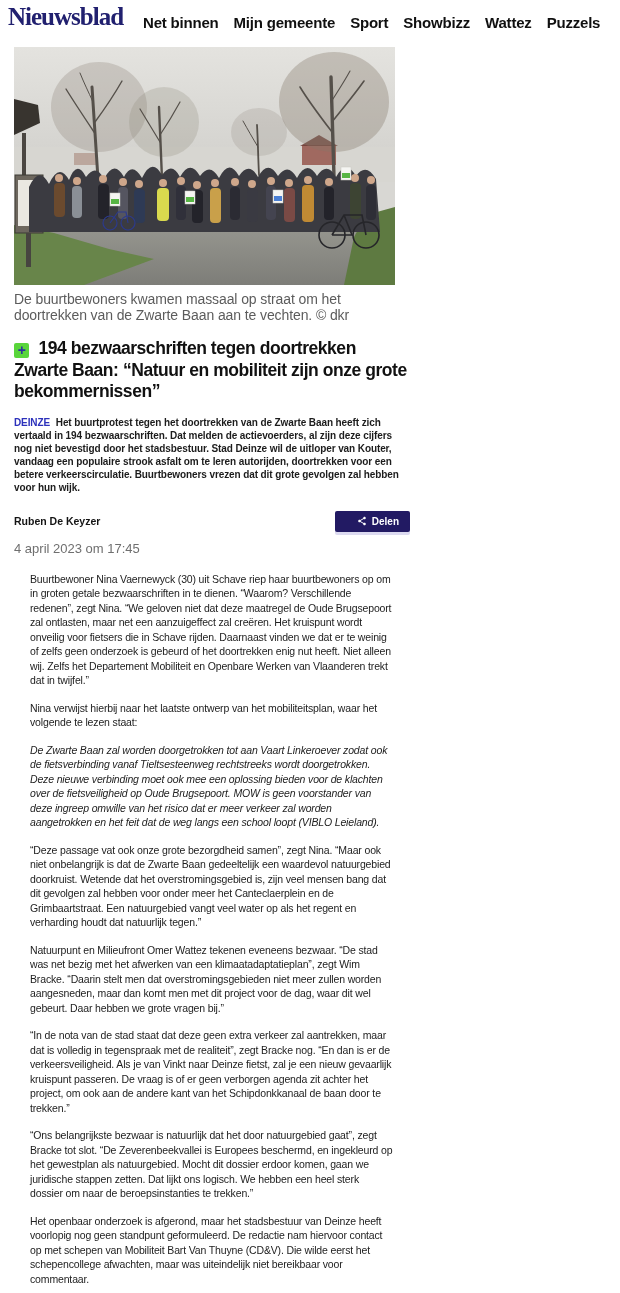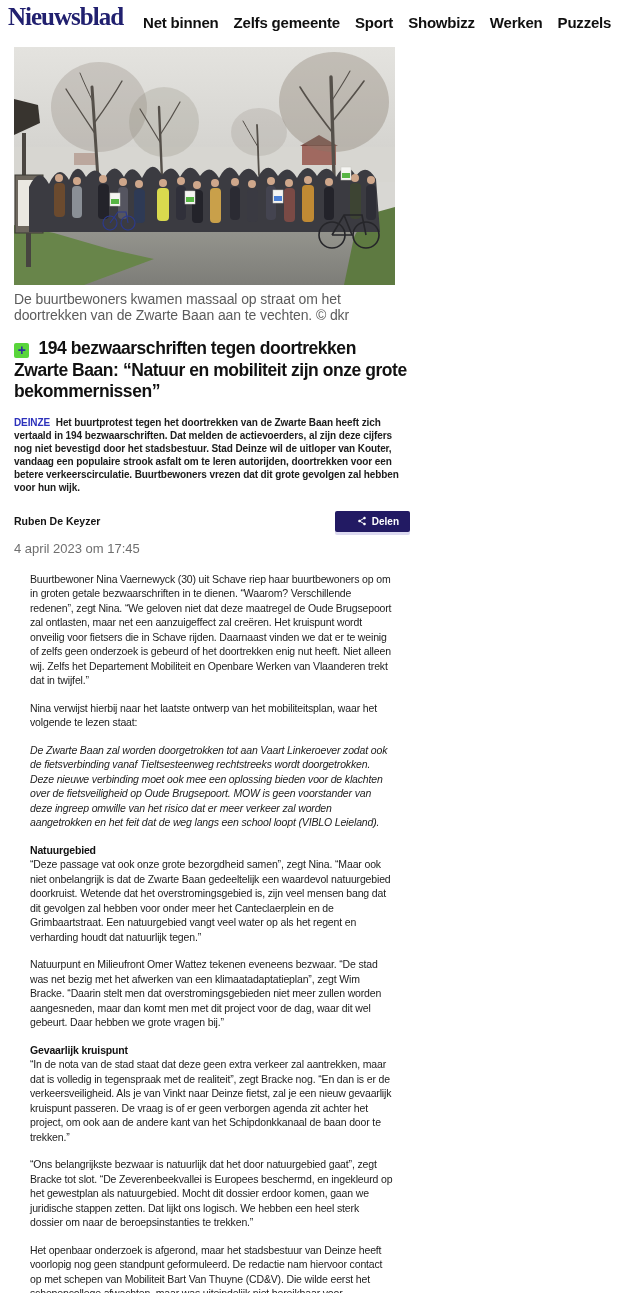--- a/index.html
+++ b/index.html
@@ -59,24 +59,24 @@
   .article-body p.body-quote { font-style:italic; }
   .article-body h3.body-h { margin:0; font-size:10.5px; line-height:14.5px; color:#111; }
 </style>
 </head>
 <body>
 
 <header class="site-header">
   <div class="logo">Nieuwsblad</div>
   <nav class="main-nav">
       <a class="nav-item">Net binnen</a>
-      <a class="nav-item">Zelfs gemeente</a>
+      <a class="nav-item">Mijn gemeente</a>
       <a class="nav-item">Sport</a>
       <a class="nav-item">Showbizz</a>
-      <a class="nav-item">Werken</a>
+      <a class="nav-item">Wattez</a>
       <a class="nav-item">Puzzels</a>
     </nav>
 </header>
 
 <main>
   <figure>
     <div class="photo">
       
       <svg width="381" height="238" viewBox="0 0 381 238">
         <defs>
@@ -217,22 +217,20 @@
       <span>Delen</span>
     </button>
   </div>
 
   <div class="date">4 april 2023 om 17:45</div>
 
   <div class="article-body">
       <p class="body-p">Buurtbewoner Nina Vaernewyck (30) uit Schave riep haar buurtbewoners op om in groten getale bezwaarschriften in te dienen. “Waarom? Verschillende redenen”, zegt Nina. “We geloven niet dat deze maatregel de Oude Brugsepoort zal ontlasten, maar net een aanzuigeffect zal creëren. Het kruispunt wordt onveilig voor fietsers die in Schave rijden. Daarnaast vinden we dat er te weinig of zelfs geen onderzoek is gebeurd of het doortrekken enig nut heeft. Niet alleen wij. Zelfs het Departement Mobiliteit en Openbare Werken van Vlaanderen trekt dat in twijfel.”</p>
       <p class="body-p">Nina verwijst hierbij naar het laatste ontwerp van het mobiliteitsplan, waar het volgende te lezen staat:</p>
       <p class="body-quote">De Zwarte Baan zal worden doorgetrokken tot aan Vaart Linkeroever zodat ook de fietsverbinding vanaf Tieltsesteenweg rechtstreeks wordt doorgetrokken. Deze nieuwe verbinding moet ook mee een oplossing bieden voor de klachten over de fietsveiligheid op Oude Brugsepoort. MOW is geen voorstander van deze ingreep omwille van het risico dat er meer verkeer zal worden aangetrokken en het feit dat de weg langs een school loopt (VIBLO Leieland).</p>
-      <h3 class="body-h">Natuurgebied</h3>
       <p class="body-p">“Deze passage vat ook onze grote bezorgdheid samen”, zegt Nina. “Maar ook niet onbelangrijk is dat de Zwarte Baan gedeeltelijk een waardevol natuurgebied doorkruist. Wetende dat het overstromingsgebied is, zijn veel mensen bang dat dit gevolgen zal hebben voor onder meer het Canteclaerplein en de Grimbaartstraat. Een natuurgebied vangt veel water op als het regent en verharding houdt dat natuurlijk tegen.”</p>
       <p class="body-p">Natuurpunt en Milieufront Omer Wattez tekenen eveneens bezwaar. “De stad was net bezig met het afwerken van een klimaatadaptatieplan”, zegt Wim Bracke. “Daarin stelt men dat overstromingsgebieden niet meer zullen worden aangesneden, maar dan komt men met dit project voor de dag, waar dit wel gebeurt. Daar hebben we grote vragen bij.”</p>
-      <h3 class="body-h">Gevaarlijk kruispunt</h3>
       <p class="body-p">“In de nota van de stad staat dat deze geen extra verkeer zal aantrekken, maar dat is volledig in tegenspraak met de realiteit”, zegt Bracke nog. “En dan is er de verkeersveiligheid. Als je van Vinkt naar Deinze fietst, zal je een nieuw gevaarlijk kruispunt passeren. De vraag is of er geen verborgen agenda zit achter het project, om ook aan de andere kant van het Schipdonkkanaal de baan door te trekken.”</p>
       <p class="body-p">“Ons belangrijkste bezwaar is natuurlijk dat het door natuurgebied gaat”, zegt Bracke tot slot. “De Zeverenbeekvallei is Europees beschermd, en ingekleurd op het gewestplan als natuurgebied. Mocht dit dossier erdoor komen, gaan we juridische stappen zetten. Dat lijkt ons logisch. We hebben een heel sterk dossier om naar de beroepsinstanties te trekken.”</p>
       <p class="body-p">Het openbaar onderzoek is afgerond, maar het stadsbestuur van Deinze heeft voorlopig nog geen standpunt geformuleerd. De redactie nam hiervoor contact op met schepen van Mobiliteit Bart Van Thuyne (CD&amp;V). Die wilde eerst het schepencollege afwachten, maar was uiteindelijk niet bereikbaar voor commentaar.</p>
     </div>
 
 </main>
 
 </body></html>

